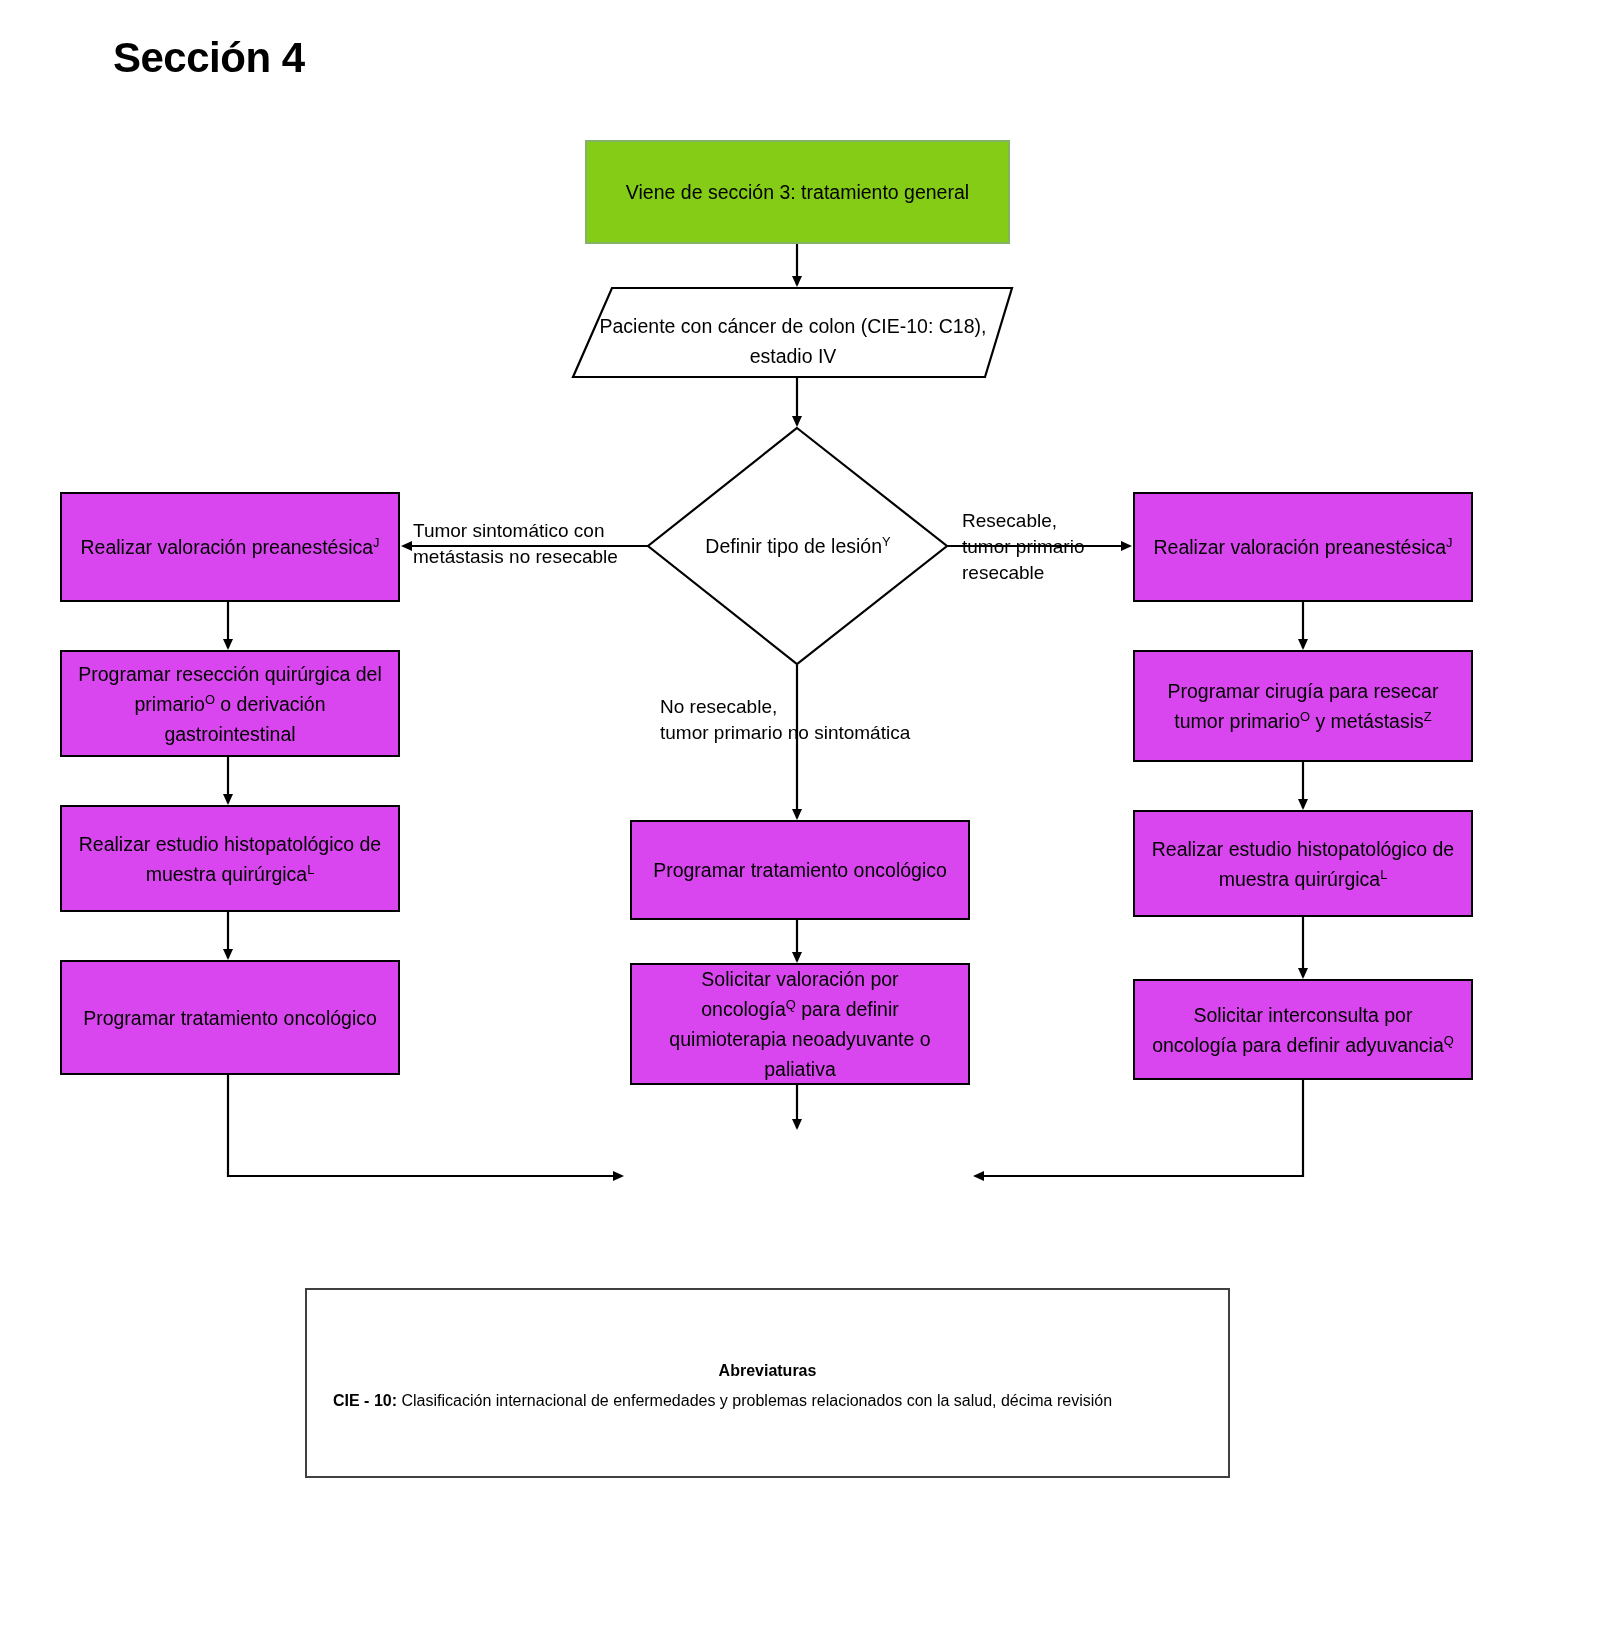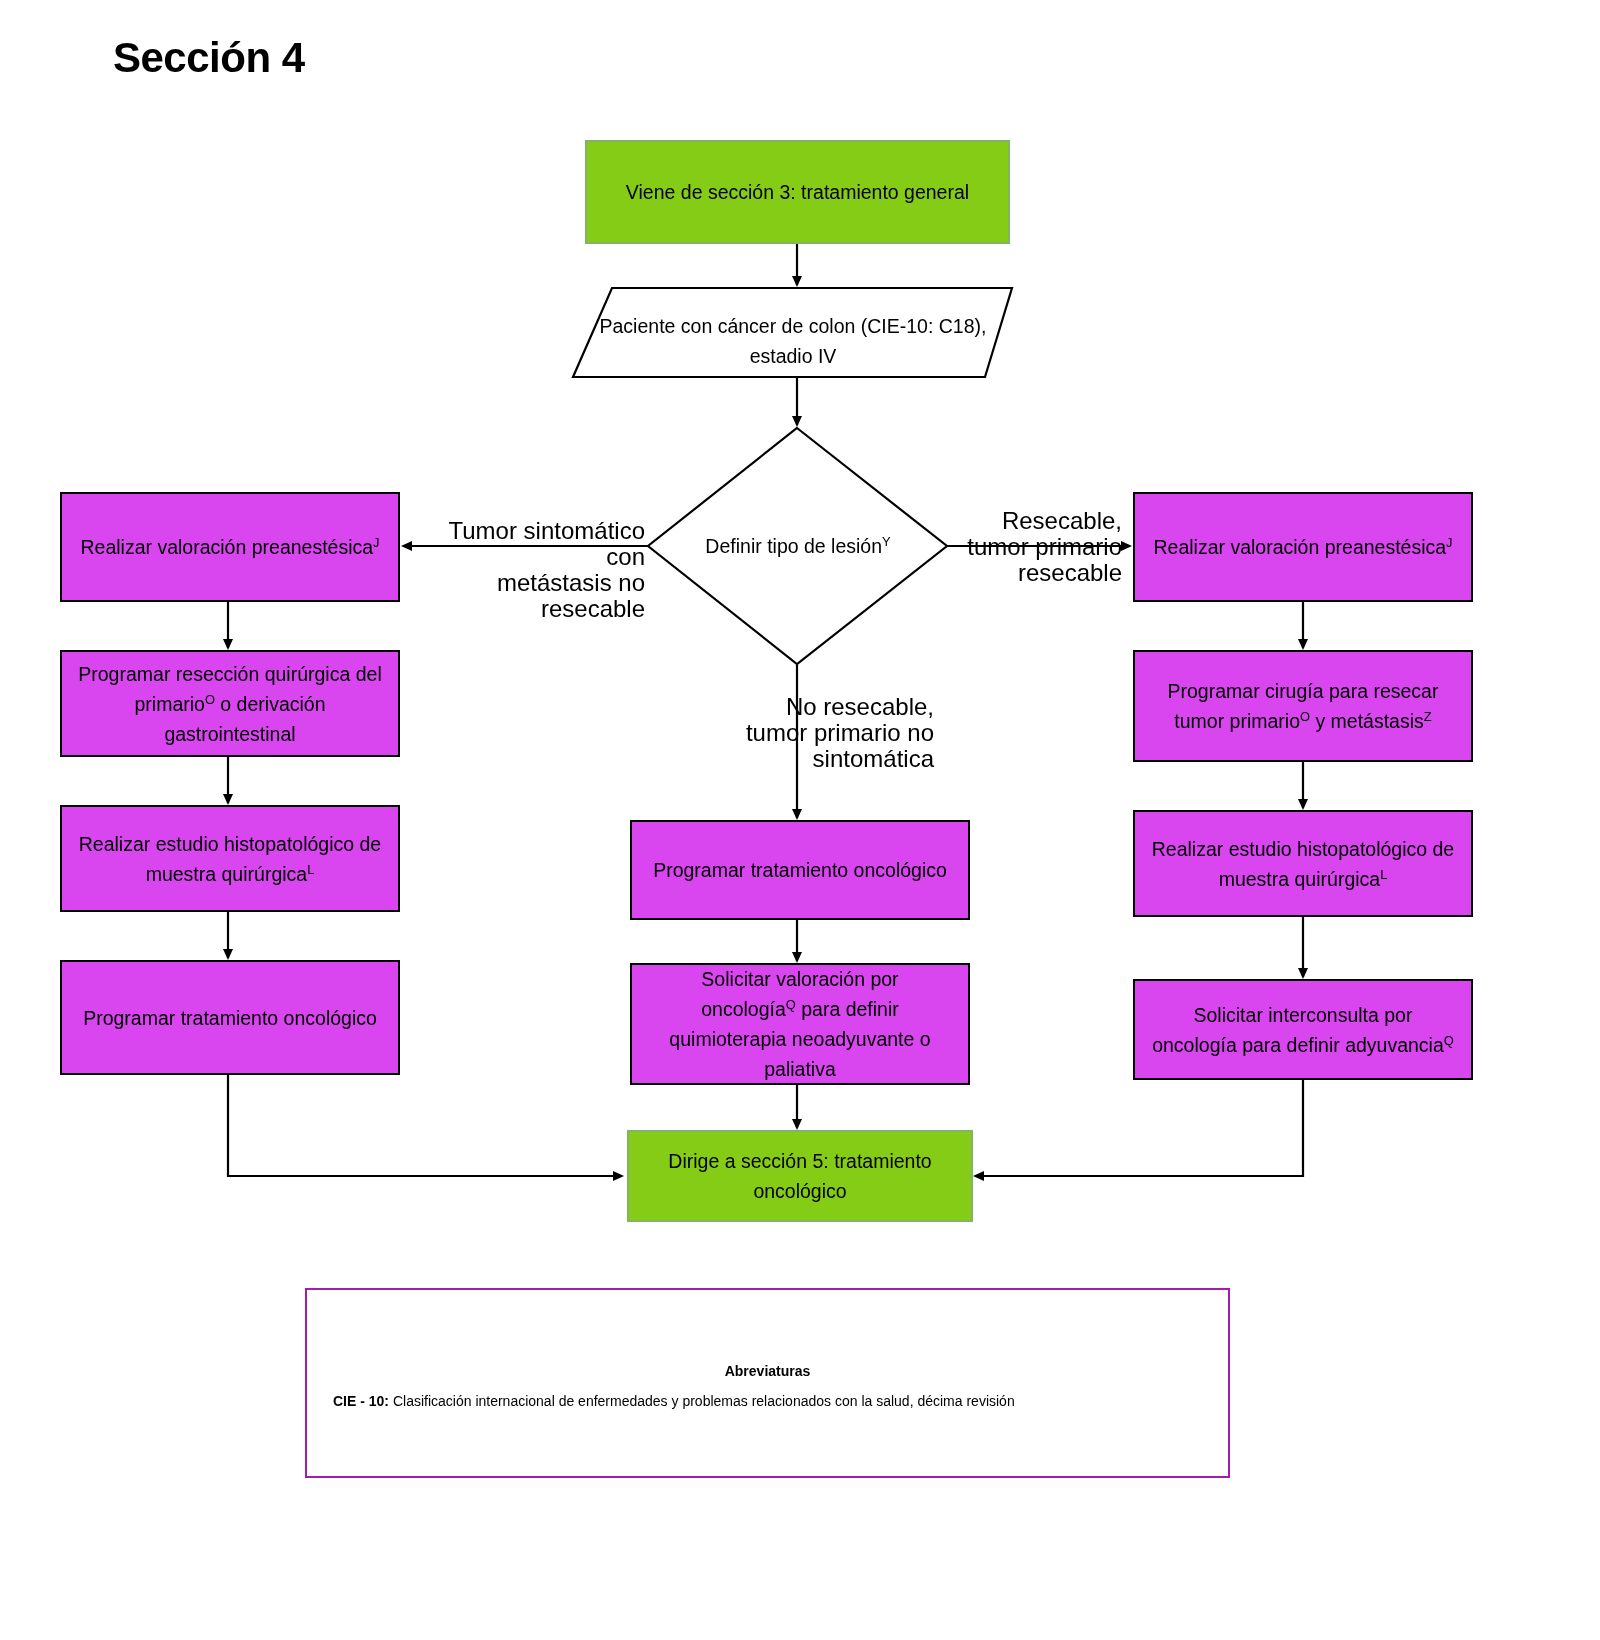--- a/index.html
+++ b/index.html
@@ -26,25 +26,25 @@
   .box{border:2px solid #000;background:#d946ef;}
   .green{background:#84cc16;border:2px solid #82b366;}
   .para{
     border:none;background:transparent;
   }
   .para .ptext{position:relative;z-index:2;margin-top:16px;}
   .diamond{border:none;background:transparent;}
   .diamond .dtext{position:relative;z-index:2;}
 
   .edgelabel{
-    position:absolute;font-size:24px;line-height:26px;text-align:right;
+    position:absolute;font-size:19px;line-height:26px;text-align:left;
   }
   .legend{
-    position:absolute;box-sizing:border-box;border:2px solid #a21caf;background:#fff;
-    font-size:14px;line-height:30px;
+    position:absolute;box-sizing:border-box;border:2px solid #404040;background:#fff;
+    font-size:16px;line-height:30px;
   }
   .legend .lg-title{text-align:center;font-weight:bold;}
   .legend .lg-body{text-align:left;}
   .legend b{font-weight:bold;}
   sup{font-size:0.66em;vertical-align:super;line-height:0;}
 </style>
 </head>
 <body>
 
 <div id="canvas">
@@ -172,22 +172,19 @@
     </span>
   </div>
 
   <div class="node box" style="left:1133px;top:979px;width:340px;height:101px;">
     <span>
       <span>Solicitar interconsulta por</span><br>
       <span>oncología para definir adyuvancia</span><sup>Q</sup>
     </span>
   </div>
 
-  <div class="node green" style="left:627px;top:1130px;width:346px;height:92px;">
-    <span>Dirige a sección 5: tratamiento oncológico</span>
-  </div>
 
   <div class="legend" style="left:305px;top:1288px;width:925px;height:190px;padding:66px 26px 0 26px;">
     <div class="lg-title">Abreviaturas</div>
     <div class="lg-body"><b>CIE - 10:</b><span> Clasificación internacional de enfermedades y problemas relacionados con la salud, décima revisión</span></div>
   </div>
 
 </div>
 
 </body></html>

